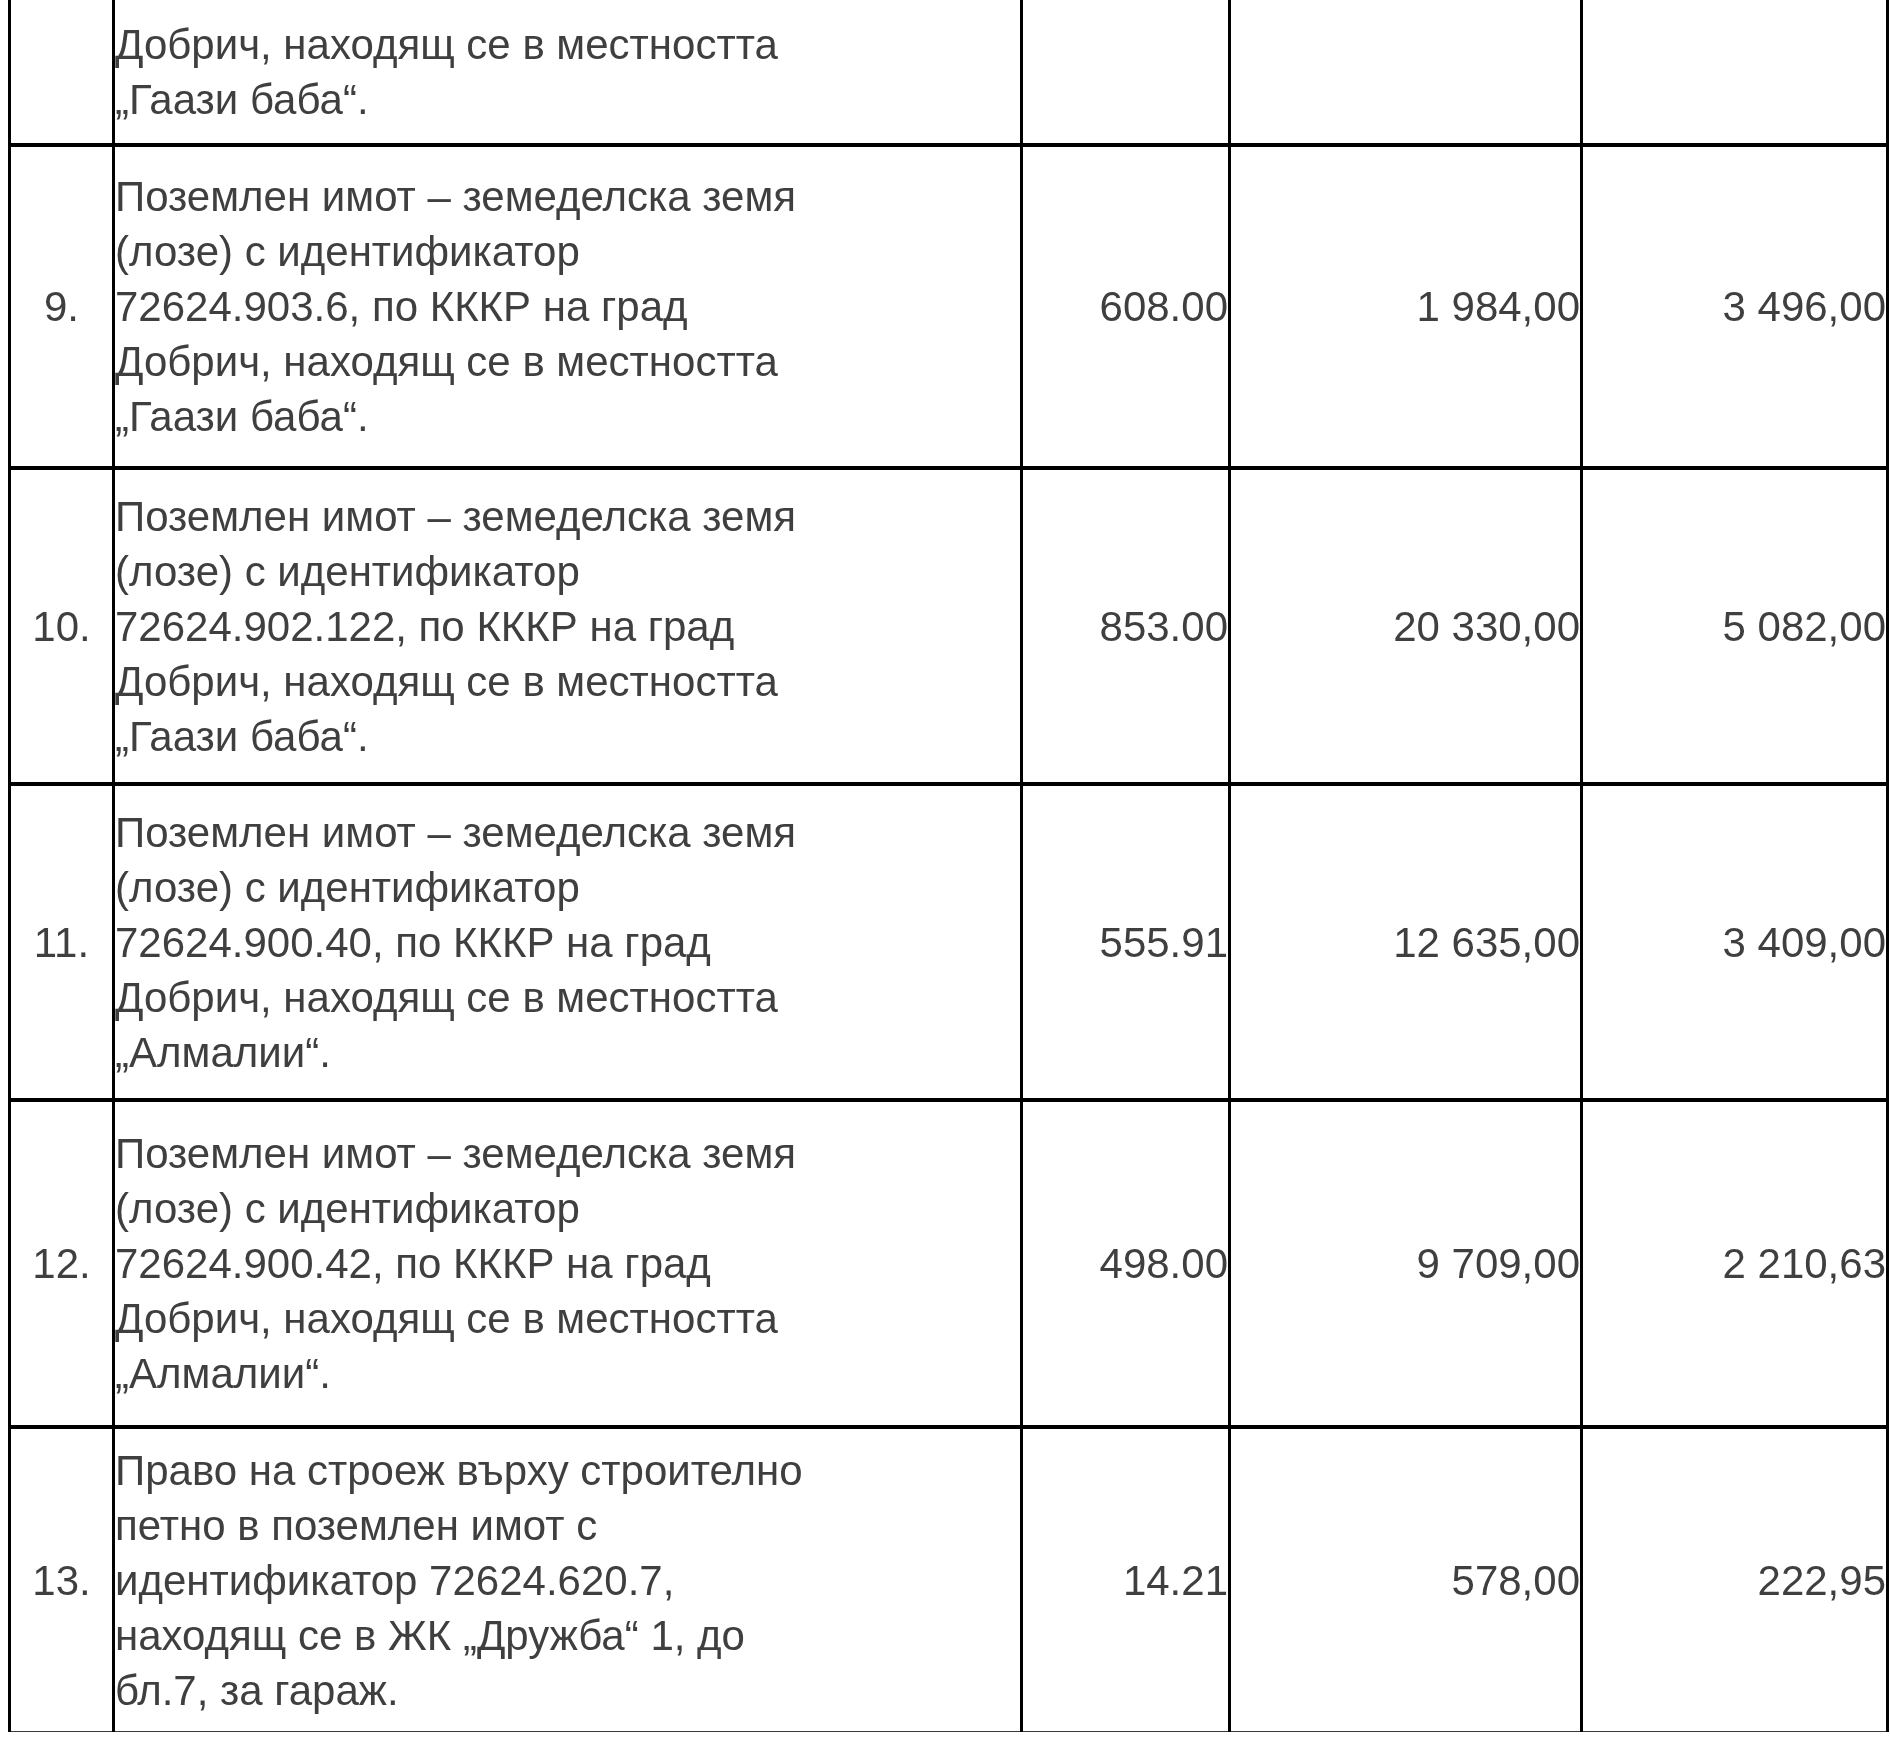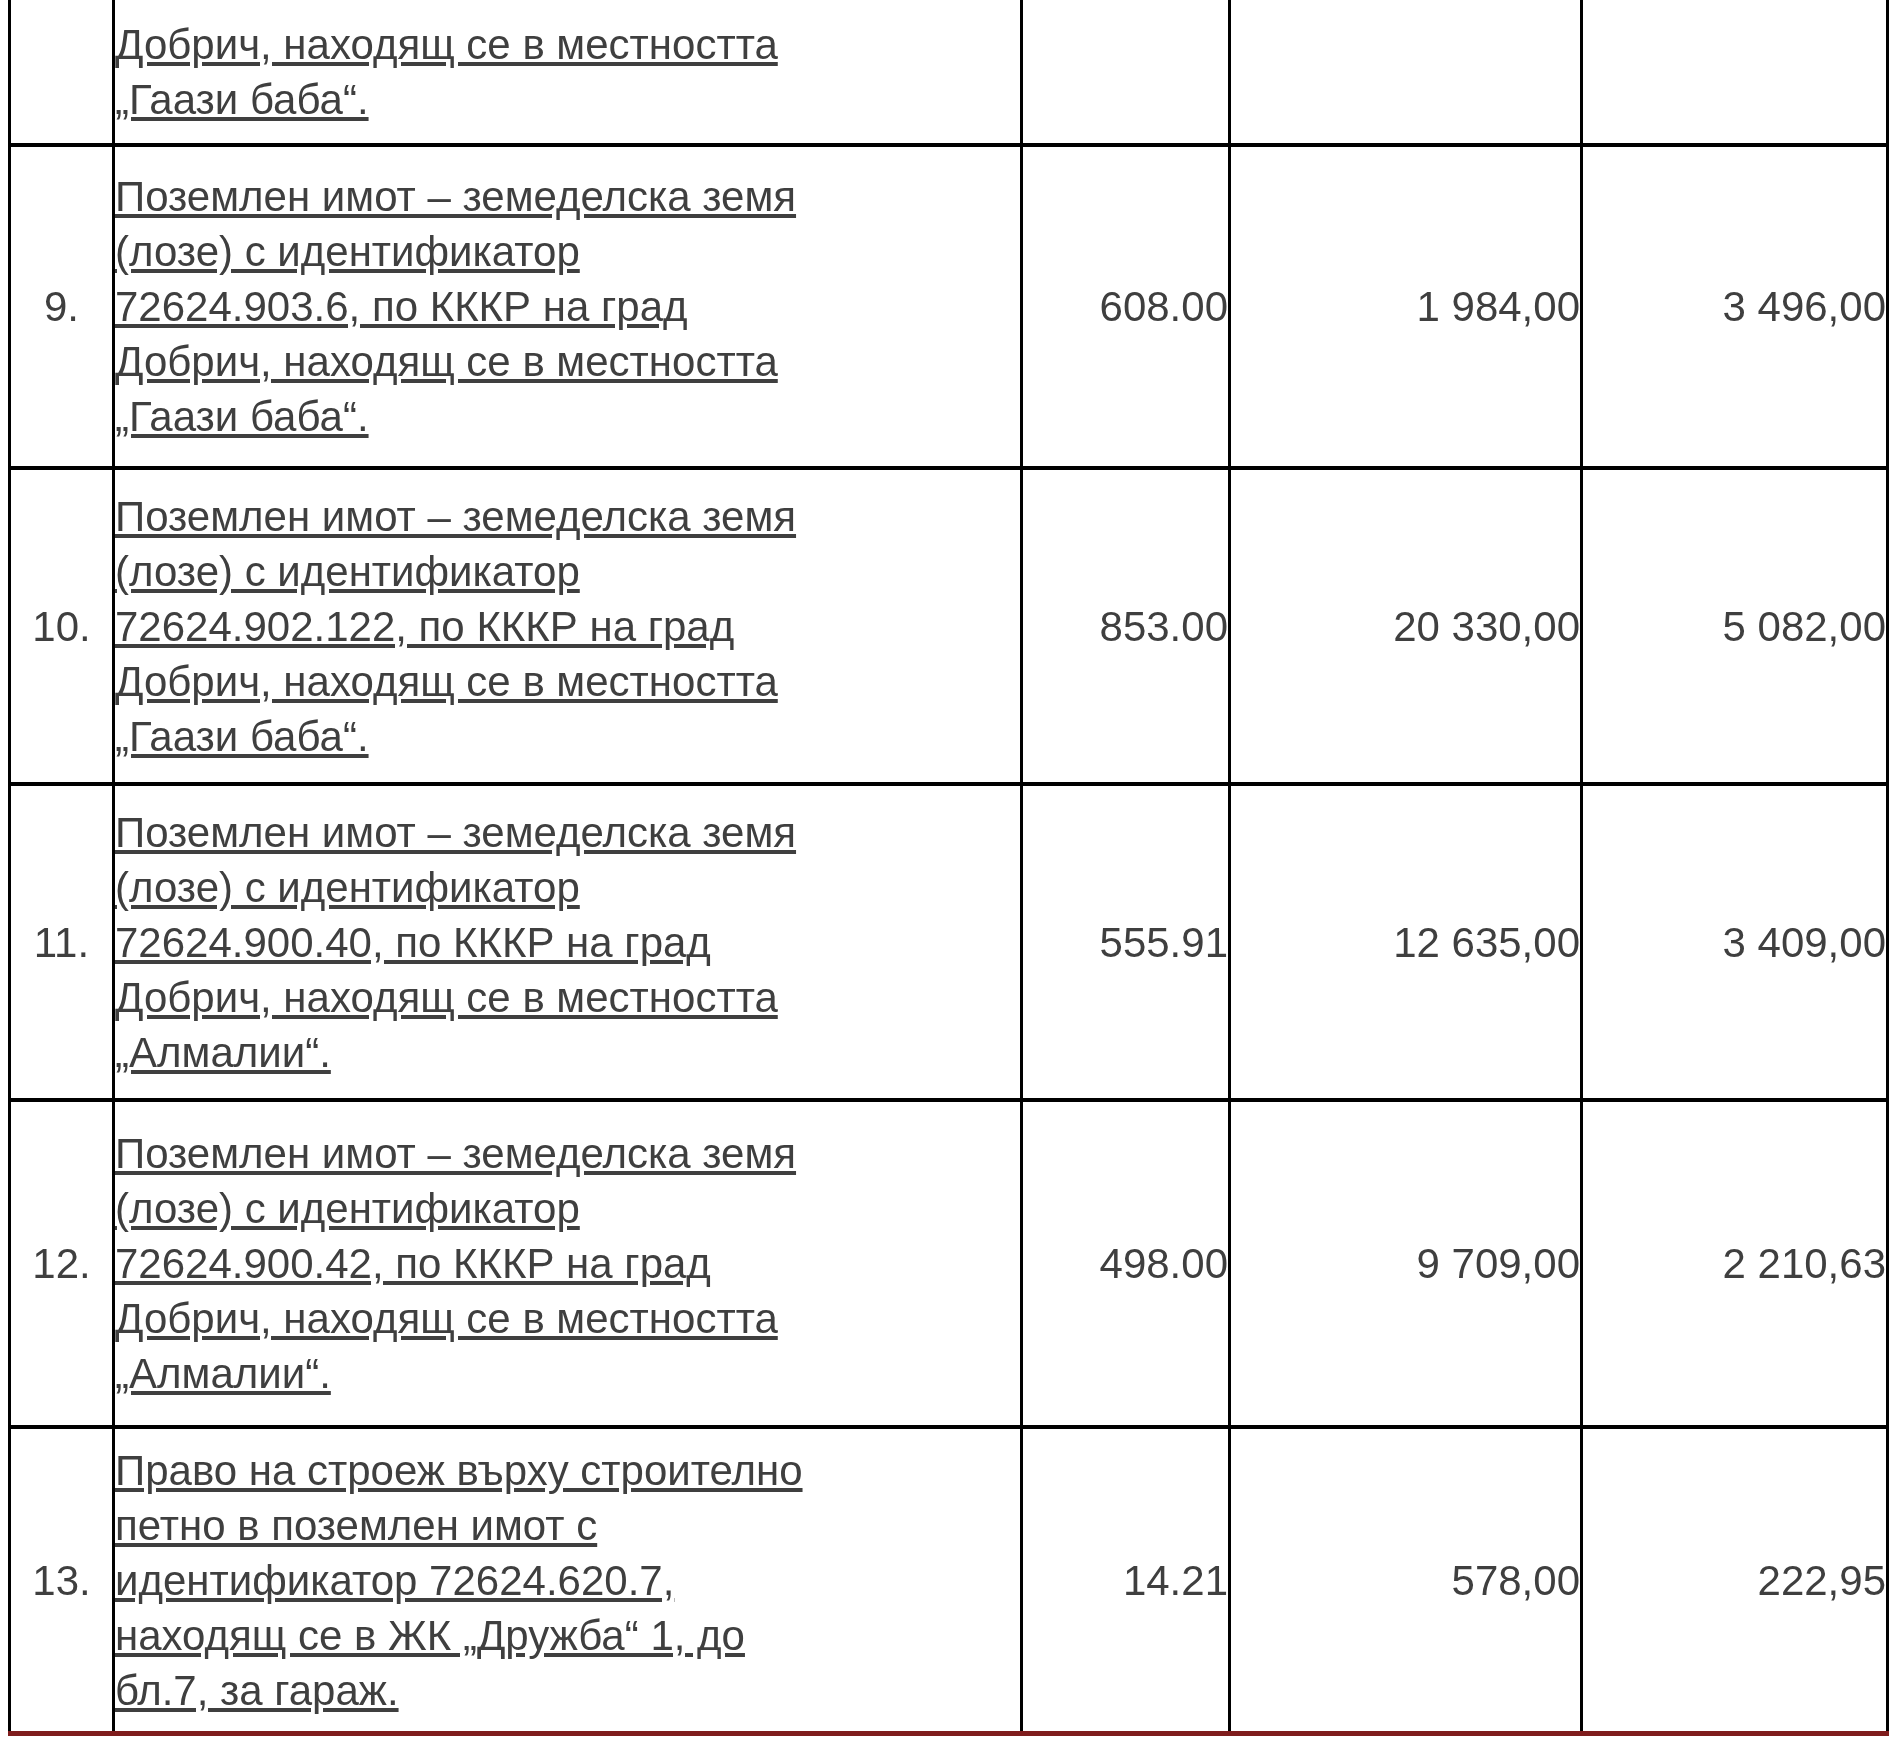--- a/index.html
+++ b/index.html
@@ -30,31 +30,30 @@
     line-height: 55px;
     vertical-align: middle;
     padding: 0;
     overflow: hidden;
   }
   
   table.doc-table tr:first-child td {
     border-top: none;
   }
   table.doc-table tr:last-child td {
-    border-bottom: 5px solid #7f1d1d;
+    border-bottom: 1px solid #7f1d1d;
   }
   td.cell-num {
     text-align: center;
   }
   td.cell-description {
     text-align: left;
     padding-left: 13px;
     padding-right: 10px;
     white-space: pre-line;
-    text-decoration: underline;
   }
   td.cell-value {
     text-align: right;
     white-space: nowrap;
   }
   
   tr.row-0 td { height: 143px; }
   tr.row-1 td { height: 319px; }
   tr.row-2 td { height: 312px; }
   tr.row-3 td { height: 312px; }

